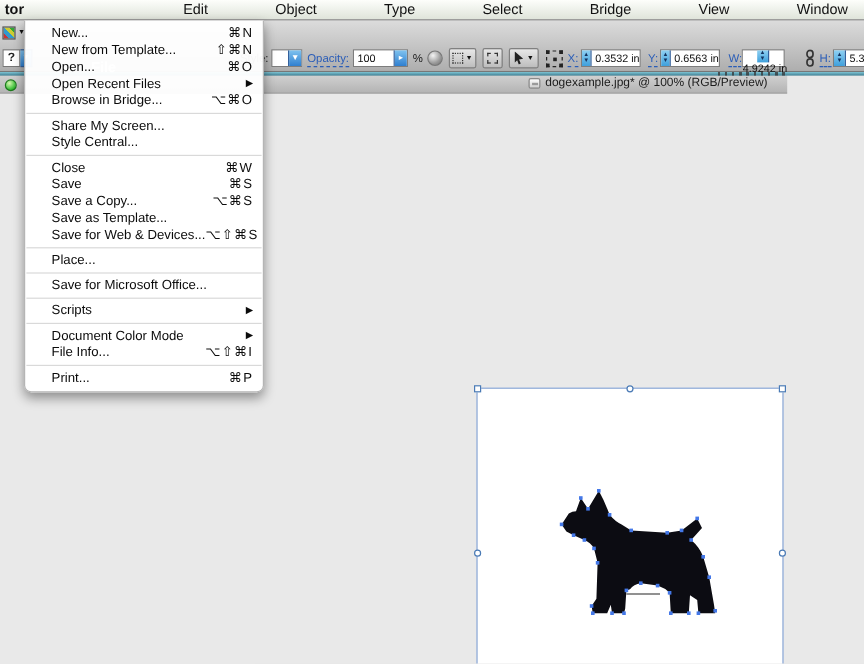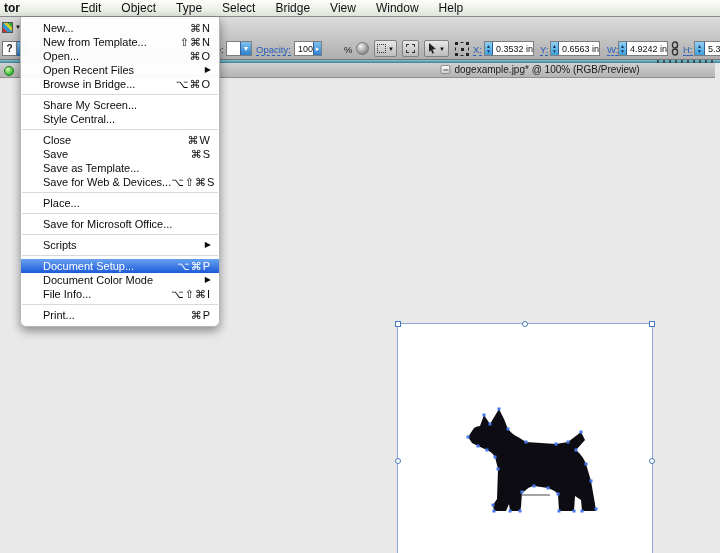--- a/index.html
+++ b/index.html
@@ -11,21 +11,21 @@
   }
 
   
   .menubar {
     position:absolute; left:0; top:0; width:720px; height:17px;
     background:linear-gradient(#fdfefb,#dfe4da);
     border-bottom:1px solid #8a8a8a;
     display:flex; align-items:stretch; z-index:40;
     font-size:12px; color:#111;
   }
-  .menubar .mb-item { padding:0 10px; line-height:16px; cursor:default; }
+  .menubar .mb-item { padding:0 28px; line-height:16px; cursor:default; }
   .menubar .mb-app { font-weight:bold; padding-left:4px; }
   .menubar .mb-active { background:#3875d7; color:#fff; font-weight:bold;margin-top:48px; }
 
   
   .controlbar {
     position:absolute; left:0; top:17px; width:720px; height:43px;
     background:linear-gradient(#dcdcdc,#aeaeae);
     border-bottom:1px solid #777; z-index:10;
   }
   .swatch-mini { position:absolute; left:2px; top:3px; width:20px; height:14px; display:flex; align-items:center; }
@@ -50,21 +50,21 @@
   .mini-sq.dots { border:1px dashed #333; }
   .dd-small { font-size:6px; color:#111; }
   .sphere { position:absolute; left:356px; top:25px; width:13px; height:13px; border-radius:50%;
             background:radial-gradient(circle at 35% 30%, #f4f4f4, #9a9a9a 60%, #6f6f6f); border:1px solid #777; cursor:pointer; }
   .loose-sq { position:absolute; left:455px; top:25px; width:14px; height:14px; border:1px dashed #222; cursor:pointer; }
   .loose-sq i { position:absolute; width:3px; height:3px; background:#222; }
   .link-icon { position:absolute; left:671px; top:24px; width:8px; height:15px; cursor:pointer; }
 
   
   .tabbar {
-    position:absolute; left:0; top:60px; width:715px; height:18px;
+    position:absolute; left:0; top:60px; width:656px; height:18px;
     background:linear-gradient(#d6d6d6,#b4b4b4);
     border-bottom:1px solid #8f8f8f; z-index:5;
   }
   .tab-topline { position:absolute; left:0; top:0; width:720px; height:3px;
     background:linear-gradient(#7fc4d4,#3f7f92); }
   .ruler-ticks { position:absolute; right:0; top:0; width:58px; height:3px;
     background:repeating-linear-gradient(90deg,#333 0 2px,transparent 2px 6px); opacity:.75; }
   .green-dot { position:absolute; left:4px; top:6px; width:10px; height:10px; border-radius:50%;
     background:radial-gradient(circle at 35% 30%, #d6f7b0, #3fc23c 65%, #23951f); border:1px solid #1d7a1d; cursor:pointer; }
   .tab-title { position:absolute; left:540px; top:4px; transform:translateX(-50%);
@@ -169,21 +169,21 @@
     <span class="q">?</span>
     <span class="dd">▼</span>
   </div>
 
   <span class="cb-label" style="left:200px;">Style:</span>
   <div class="cb-field" style="left:226px;width:26px;">
     <span class="popup-btn">▼</span>
   </div>
 
   <span class="cb-bluelabel" style="left:256px;">Opacity:</span>
-  <div class="cb-field" style="left:294px;width:28px;">
+  <div class="cb-field" style="left:294px;width:46px;">
     <span class="fieldval">100</span>
     <span class="popup-btn">▸</span>
   </div>
   <span class="cb-label" style="left:344px;">%</span>
 
   <span class="sphere"></span>
   <div class="icon-btn" style="left:374px;width:23px;">
     <span class="mini-sq"></span>
     <span class="dd-small">▼</span>
   </div>
@@ -216,21 +216,21 @@
   <span class="cb-bluelabel" style="left:540px;">Y:</span>
   <div class="cb-field" style="left:550px;width:50px;">
     <span class="stepper">
         <span>▲</span>
         <span>▼</span>
       </span>
     <span class="fieldval">0.6563 in</span>
   </div>
 
   <span class="cb-bluelabel" style="left:607px;">W:</span>
-  <div class="cb-field" style="left:618px;width:50px;">
+  <div class="cb-field" style="left:618px;width:36px;flex-direction:column;">
     <span class="stepper">
         <span>▲</span>
         <span>▼</span>
       </span>
     <span class="fieldval">4.9242 in</span>
   </div>
 
   <svg class="link-icon" viewBox="0 0 8 15">
     <rect x="1.5" y="1" width="5" height="6" rx="2.5" fill="none" stroke="#333" stroke-width="1.4"></rect>
     <rect x="1.5" y="8" width="5" height="6" rx="2.5" fill="none" stroke="#333" stroke-width="1.4"></rect>
@@ -290,44 +290,44 @@
   <div class="msep"></div>
   <div class="mi">
       <span class="lbl">Close</span>
       <span class="sc">⌘W</span>
     </div>
   <div class="mi">
       <span class="lbl">Save</span>
       <span class="sc">⌘S</span>
     </div>
   <div class="mi">
+      <span class="lbl">Save a Copy...</span>
+      <span class="sc">⌥⌘S</span>
+    </div>
+  <div class="mi">
       <span class="lbl">Save as Template...</span>
     </div>
   <div class="mi">
       <span class="lbl">Save for Web &amp; Devices...</span>
       <span class="sc">⌥⇧⌘S</span>
     </div>
   <div class="msep"></div>
   <div class="mi">
       <span class="lbl">Place...</span>
     </div>
   <div class="msep"></div>
   <div class="mi">
       <span class="lbl">Save for Microsoft Office...</span>
     </div>
   <div class="msep"></div>
   <div class="mi">
       <span class="lbl">Scripts</span>
       <span class="sub">▶</span>
     </div>
   <div class="msep"></div>
-  <div class="mi hl">
-      <span class="lbl">Document Setup...</span>
-      <span class="sc">⌥⌘P</span>
-    </div>
   <div class="mi">
       <span class="lbl">Document Color Mode</span>
       <span class="sub">▶</span>
     </div>
   <div class="mi">
       <span class="lbl">File Info...</span>
       <span class="sc">⌥⇧⌘I</span>
     </div>
   <div class="msep"></div>
   <div class="mi">

